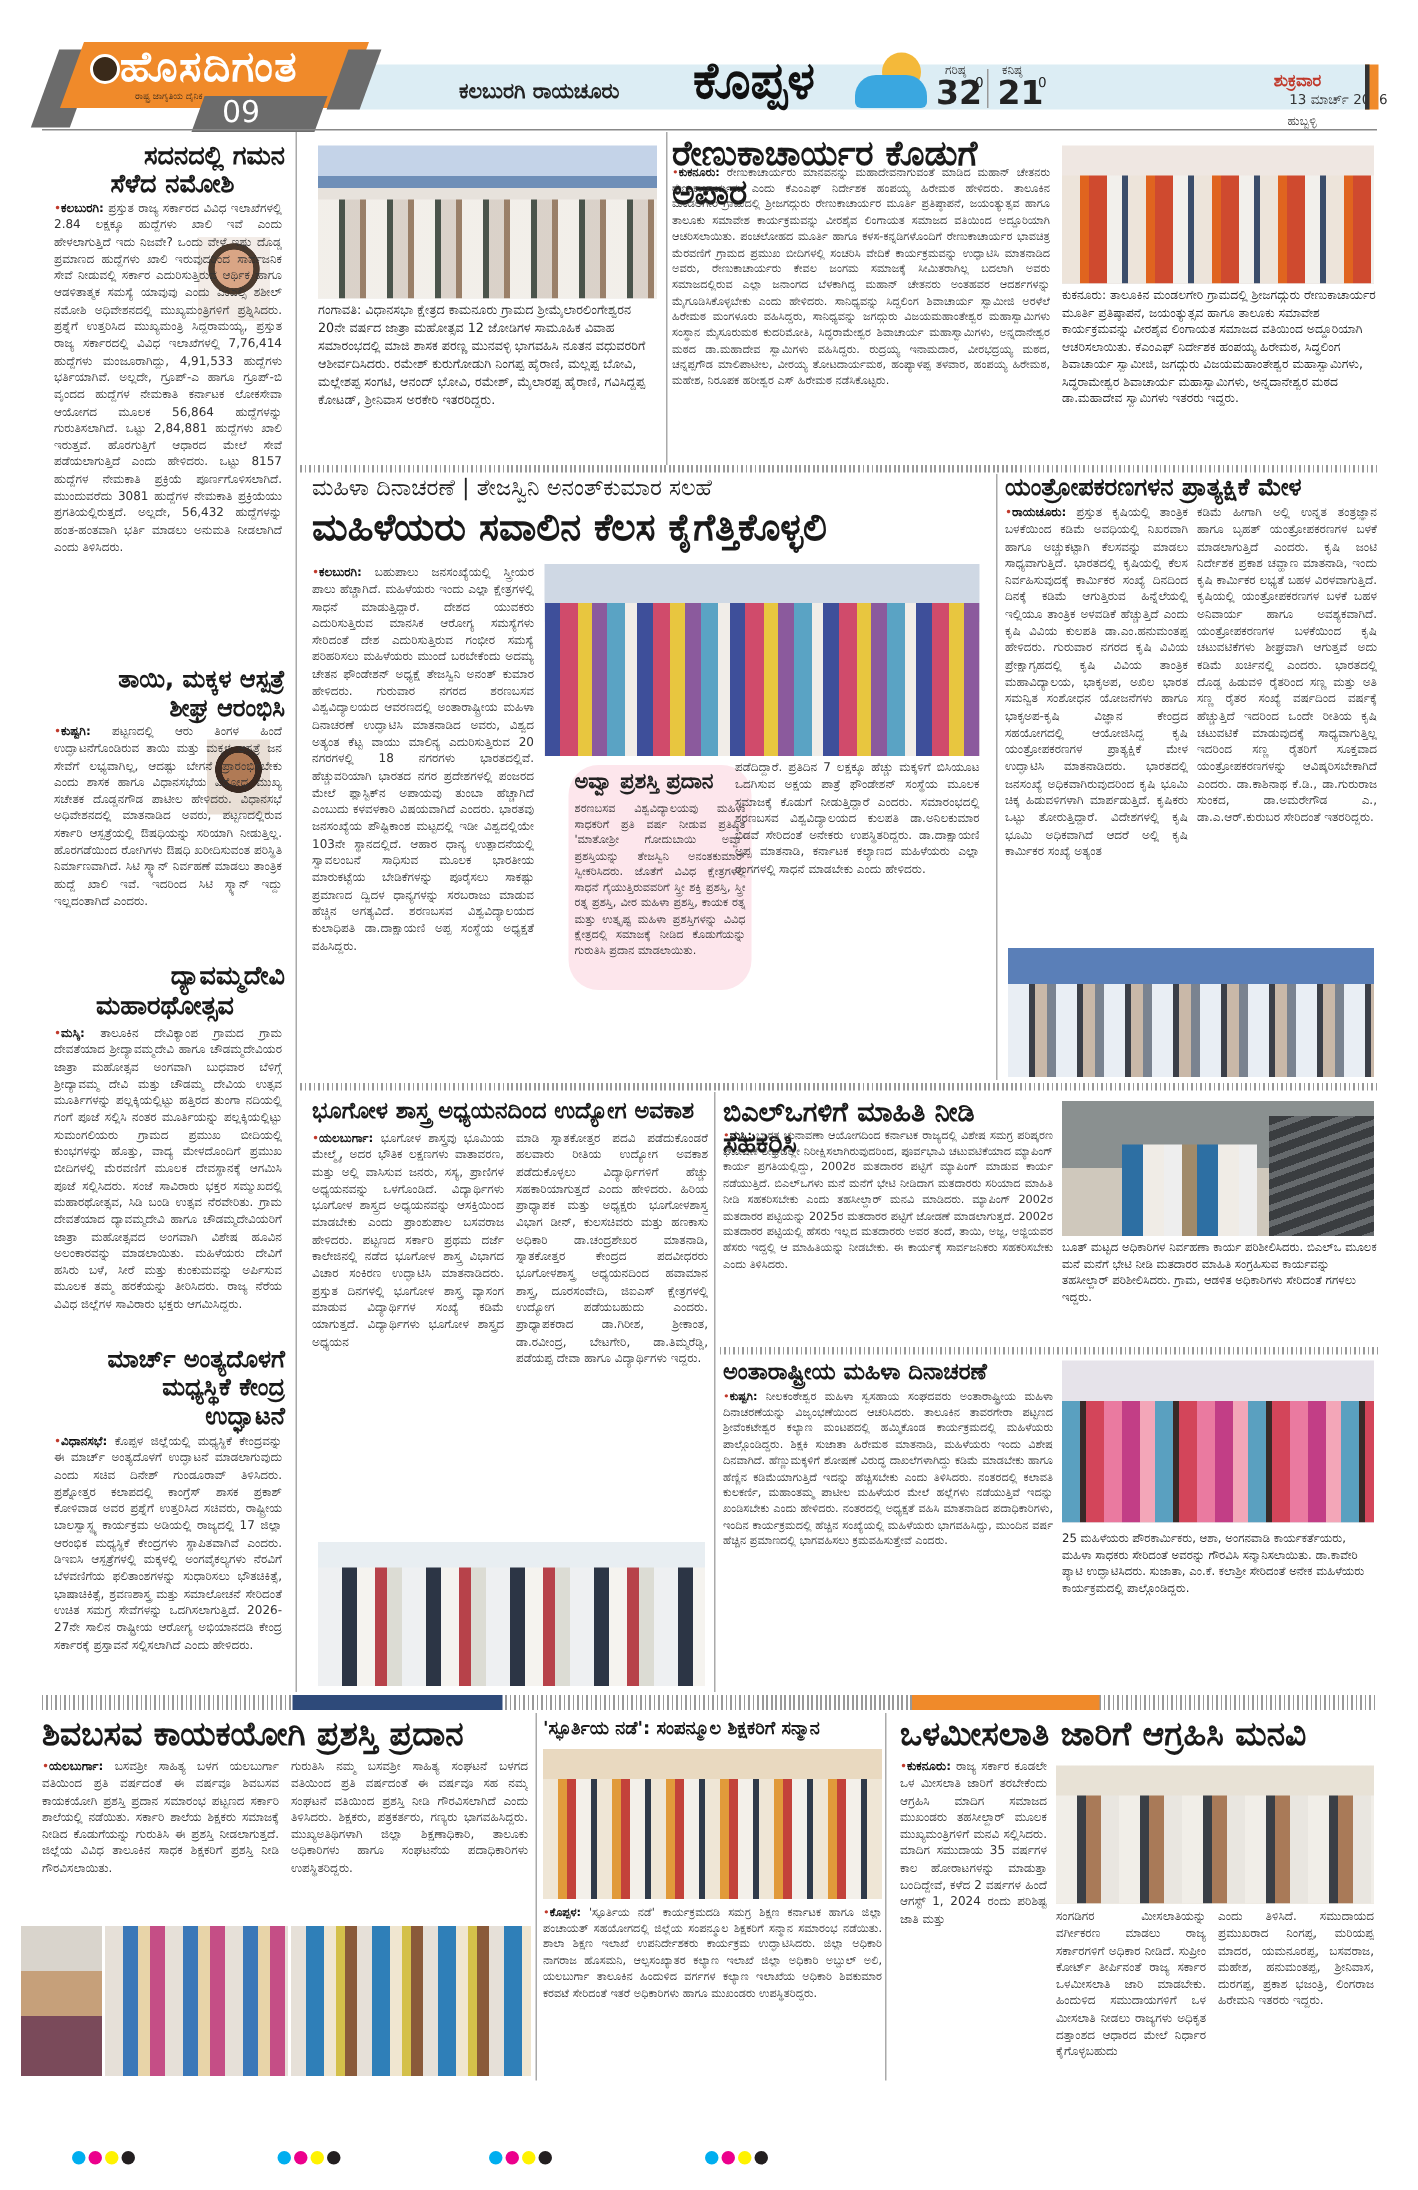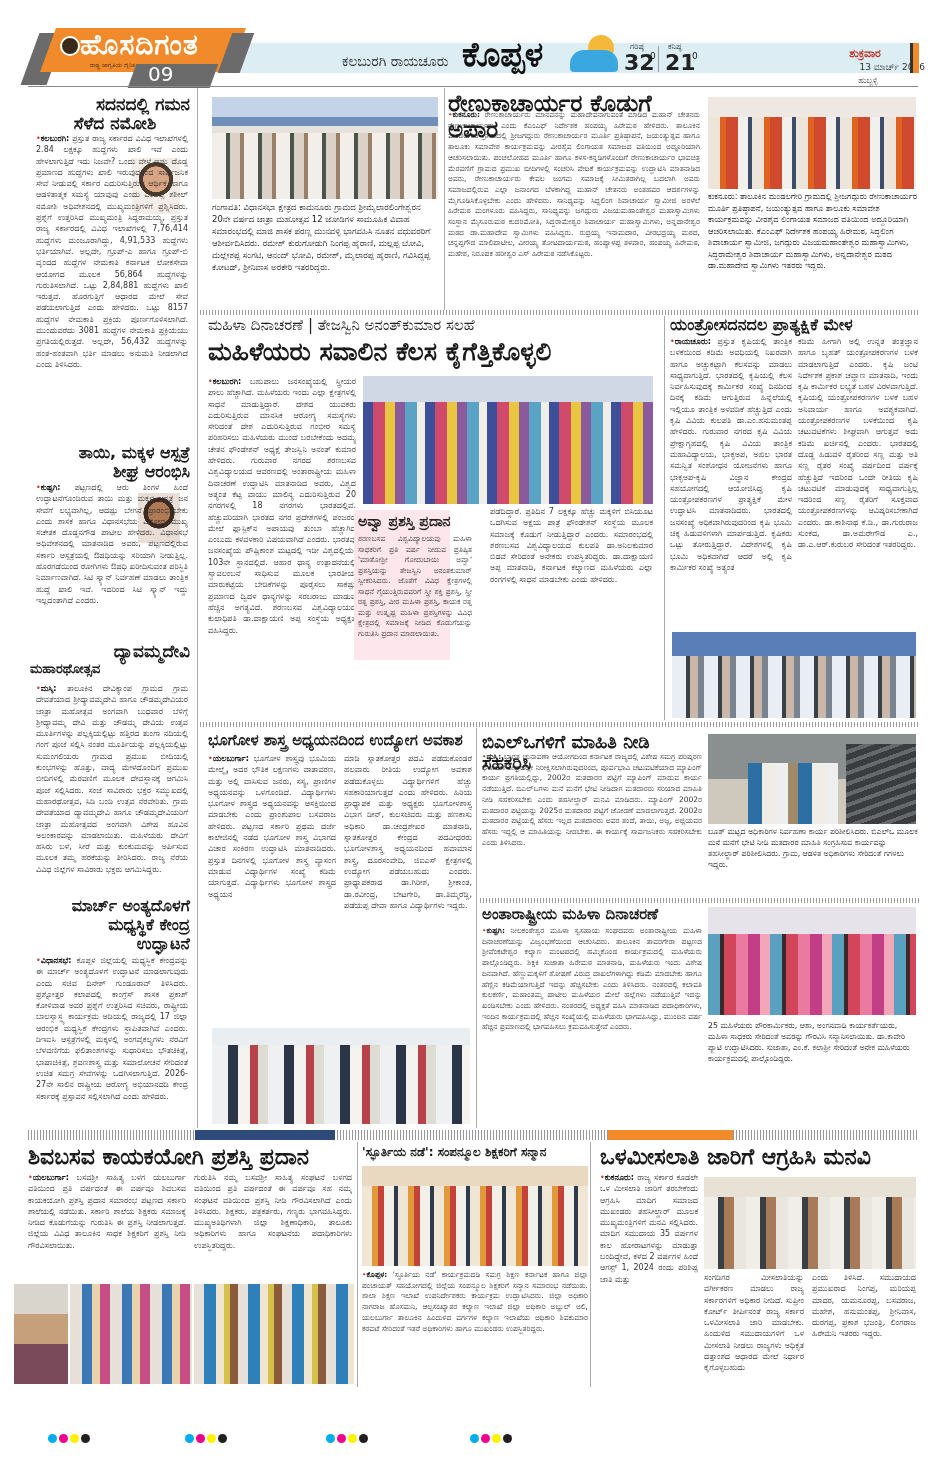--- a/index.html
+++ b/index.html
@@ -8,21 +8,21 @@
   
   .mast-band{position:absolute;left:238px;top:43px;width:672px;height:30px;background:#dcedf4;}
   .logo-box{position:absolute;left:48px;top:28px;width:190px;height:44px;background:#f08a2a;transform:skewX(-20deg);}
   .logo-grey1{position:absolute;left:30px;top:33px;width:26px;height:52px;background:#6b6b6b;transform:skewX(-20deg);}
   .logo-grey2{position:absolute;left:225px;top:33px;width:22px;height:40px;background:#6b6b6b;transform:skewX(-20deg);}
   .page-box{position:absolute;left:132px;top:64px;width:82px;height:24px;background:#6b6b6b;transform:skewX(-20deg);}
   .logo-text{position:absolute;left:80px;top:28px;font-size:28px;font-weight:bold;color:#fff;letter-spacing:1px;}
   .logo-emblem{position:absolute;left:60px;top:36px;width:20px;height:20px;border-radius:50%;background:#3a2a1a;border:2px solid #fff;box-sizing:border-box;}
   .logo-tag{position:absolute;left:90px;top:61px;font-size:6px;color:#3a2a1a;}
   .page-num{position:absolute;left:148px;top:62px;font-size:20px;color:#fff;font-family:"DejaVu Sans",sans-serif;}
-  .region-sub{position:absolute;left:306px;top:53px;font-size:14px;font-weight:normal;color:#222;margin-left:36px;}
+  .region-sub{position:absolute;left:306px;top:53px;font-size:14px;font-weight:bold;color:#222;}
   .region-main{position:absolute;left:462px;top:34px;font-size:34px;font-weight:900;color:#111;}
   .sun{position:absolute;left:588px;top:35px;width:26px;height:26px;border-radius:50%;background:#f4b93a;}
   .cloud{position:absolute;left:570px;top:50px;width:48px;height:22px;border-radius:14px 14px 4px 4px;background:#3aa7e0;}
   .temp-lbl{font-size:8px;color:#333;position:absolute;}
   .temp-val{font-size:22px;font-weight:bold;color:#222;position:absolute;}
   .temp-deg{font-size:9px;position:absolute;color:#222;}
   .temp-sep{position:absolute;left:658px;top:46px;width:1px;height:26px;background:#999;}
   .day{position:absolute;left:820px;top:47px;width:90px;text-align:center;font-size:11px;color:#c0392b;font-weight:bold;}
   .date{position:absolute;left:805px;top:62px;width:120px;text-align:right;font-size:9px;color:#333;}
   .city{position:absolute;left:808px;top:76px;width:120px;text-align:center;font-size:8px;color:#333;}
@@ -99,21 +99,21 @@
   <div class="abs hl" style="left:30px;top:444px;width:160px;text-align:right;font-size:16px;">ತಾಯಿ, ಮಕ್ಕಳ ಆಸ್ಪತ್ರೆ</div>
   <div class="abs hl" style="left:30px;top:463px;width:160px;text-align:right;font-size:16px;">ಶೀಘ್ರ ಆರಂಭಿಸಿ</div>
   <div class="photo" style="left:138px;top:493px;width:42px;height:50px;background:radial-gradient(circle at 50% 40%,#b07a55 0 30%,#3a2a22 31% 42%,#e9dfd6 43%);"></div>
   <div class="abs body" style="left:36px;top:482px;width:152px;height:150px;">
     <span class="dl">•</span><b>ಕುಷ್ಟಗಿ:</b> <span>ಪಟ್ಟಣದಲ್ಲಿ ಆರು ತಿಂಗಳ ಹಿಂದೆ ಉದ್ಘಾಟನೆಗೊಂಡಿರುವ ತಾಯಿ ಮತ್ತು ಮಕ್ಕಳ ಆಸ್ಪತ್ರೆ ಜನ ಸೇವೆಗೆ ಲಭ್ಯವಾಗಿಲ್ಲ, ಆದಷ್ಟು ಬೇಗನೆ ಪ್ರಾರಂಭಿಸಬೇಕು ಎಂದು ಶಾಸಕ ಹಾಗೂ ವಿಧಾನಸಭೆಯ ವಿರೋಧ ಮುಖ್ಯ ಸಚೇತಕ ದೊಡ್ಡನಗೌಡ ಪಾಟೀಲ ಹೇಳಿದರು. ವಿಧಾನಸಭೆ ಅಧಿವೇಶನದಲ್ಲಿ ಮಾತನಾಡಿದ ಅವರು, ಪಟ್ಟಣದಲ್ಲಿರುವ ಸರ್ಕಾರಿ ಆಸ್ಪತ್ರೆಯಲ್ಲಿ ಔಷಧಿಯನ್ನು ಸರಿಯಾಗಿ ನೀಡುತ್ತಿಲ್ಲ. ಹೊರಗಡೆಯಿಂದ ರೋಗಿಗಳು ಔಷಧಿ ಖರೀದಿಸುವಂತ ಪರಿಸ್ಥಿತಿ ನಿರ್ಮಾಣವಾಗಿದೆ. ಸಿಟಿ ಸ್ಕ್ಯಾನ್ ನಿರ್ವಹಣೆ ಮಾಡಲು ತಾಂತ್ರಿಕ ಹುದ್ದೆ ಖಾಲಿ ಇವೆ. ಇದರಿಂದ ಸಿಟಿ ಸ್ಕ್ಯಾನ್ ಇದ್ದು ಇಲ್ಲದಂತಾಗಿದೆ ಎಂದರು.</span>
   </div>
 </article>
 
 <article>
   <div class="abs hl" style="left:30px;top:642px;width:160px;text-align:right;font-size:17px;">ದ್ಯಾವಮ್ಮದೇವಿ</div>
-  <div class="abs hl" style="left:30px;top:662px;width:160px;text-align:left;font-size:13px;">ಮಹಾರಥೋತ್ಸವ</div>
+  <div class="abs hl" style="left:30px;top:662px;width:160px;text-align:center;font-size:17px;">ಮಹಾರಥೋತ್ಸವ</div>
   <div class="abs body" style="left:36px;top:683px;width:152px;height:210px;">
     <span class="dl">•</span><b>ಮಸ್ಕಿ:</b> <span>ತಾಲೂಕಿನ ದೇವಿಕ್ಯಾಂಪ ಗ್ರಾಮದ ಗ್ರಾಮ ದೇವತೆಯಾದ ಶ್ರೀದ್ಯಾವಮ್ಮದೇವಿ ಹಾಗೂ ಚೌಡಮ್ಮದೇವಿಯರ ಜಾತ್ರಾ ಮಹೋತ್ಸವ ಅಂಗವಾಗಿ ಬುಧವಾರ ಬೆಳಿಗ್ಗೆ ಶ್ರೀದ್ಯಾವಮ್ಮ ದೇವಿ ಮತ್ತು ಚೌಡಮ್ಮ ದೇವಿಯ ಉತ್ಸವ ಮೂರ್ತಿಗಳನ್ನು ಪಲ್ಲಕ್ಕಿಯಲ್ಲಿಟ್ಟು ಹತ್ತಿರದ ತುಂಗಾ ನದಿಯಲ್ಲಿ ಗಂಗೆ ಪೂಜೆ ಸಲ್ಲಿಸಿ ನಂತರ ಮೂರ್ತಿಯನ್ನು ಪಲ್ಲಕ್ಕಿಯಲ್ಲಿಟ್ಟು ಸುಮಂಗಲಿಯರು ಗ್ರಾಮದ ಪ್ರಮುಖ ಬೀದಿಯಲ್ಲಿ ಕುಂಭಗಳನ್ನು ಹೊತ್ತು, ವಾದ್ಯ ಮೇಳದೊಂದಿಗೆ ಪ್ರಮುಖ ಬೀದಿಗಳಲ್ಲಿ ಮೆರವಣಿಗೆ ಮೂಲಕ ದೇವಸ್ಥಾನಕ್ಕೆ ಆಗಮಿಸಿ ಪೂಜೆ ಸಲ್ಲಿಸಿದರು. ಸಂಜೆ ಸಾವಿರಾರು ಭಕ್ತರ ಸಮ್ಮುಖದಲ್ಲಿ ಮಹಾರಥೋತ್ಸವ, ಸಿಡಿ ಬಂಡಿ ಉತ್ಸವ ನೆರವೇರಿತು. ಗ್ರಾಮ ದೇವತೆಯಾದ ದ್ಯಾವಮ್ಮದೇವಿ ಹಾಗೂ ಚೌಡಮ್ಮದೇವಿಯರಿಗೆ ಜಾತ್ರಾ ಮಹೋತ್ಸವದ ಅಂಗವಾಗಿ ವಿಶೇಷ ಹೂವಿನ ಅಲಂಕಾರವನ್ನು ಮಾಡಲಾಯಿತು. ಮಹಿಳೆಯರು ದೇವಿಗೆ ಹಸಿರು ಬಳೆ, ಸೀರೆ ಮತ್ತು ಕುಂಕುಮವನ್ನು ಅರ್ಪಿಸುವ ಮೂಲಕ ತಮ್ಮ ಹರಕೆಯನ್ನು ತೀರಿಸಿದರು. ರಾಜ್ಯ ನೆರೆಯ ವಿವಿಧ ಜಿಲ್ಲೆಗಳ ಸಾವಿರಾರು ಭಕ್ತರು ಆಗಮಿಸಿದ್ದರು.</span>
   </div>
 </article>
 
 <article>
   <div class="abs hl" style="left:30px;top:897px;width:160px;text-align:right;font-size:16px;">ಮಾರ್ಚ್ ಅಂತ್ಯದೊಳಗೆ</div>
   <div class="abs hl" style="left:30px;top:916px;width:160px;text-align:right;font-size:16px;">ಮಧ್ಯಸ್ಥಿಕೆ ಕೇಂದ್ರ</div>
   <div class="abs hl" style="left:30px;top:935px;width:160px;text-align:right;font-size:16px;">ಉದ್ಘಾಟನೆ</div>
   <div class="abs body" style="left:36px;top:955px;width:152px;height:170px;">
@@ -144,29 +144,29 @@
 
 <article>
   <div class="abs" style="left:208px;top:316px;width:450px;font-size:15px;color:#222;">ಮಹಿಳಾ ದಿನಾಚರಣೆ | ತೇಜಸ್ವಿನಿ ಅನಂತ್‌ಕುಮಾರ ಸಲಹೆ</div>
   <div class="abs hl" style="left:208px;top:338px;width:450px;font-size:25px;font-weight:900;">ಮಹಿಳೆಯರು ಸವಾಲಿನ ಕೆಲಸ ಕೈಗೆತ್ತಿಕೊಳ್ಳಲಿ</div>
   <div class="abs body" style="left:208px;top:376px;width:148px;height:340px;">
     <span class="dl">•</span><b>ಕಲಬುರಗಿ:</b> <span>ಬಹುಪಾಲು ಜನಸಂಖ್ಯೆಯಲ್ಲಿ ಸ್ತ್ರೀಯರ ಪಾಲು ಹೆಚ್ಚಾಗಿದೆ. ಮಹಿಳೆಯರು ಇಂದು ಎಲ್ಲಾ ಕ್ಷೇತ್ರಗಳಲ್ಲಿ ಸಾಧನೆ ಮಾಡುತ್ತಿದ್ದಾರೆ. ದೇಶದ ಯುವಕರು ಎದುರಿಸುತ್ತಿರುವ ಮಾನಸಿಕ ಆರೋಗ್ಯ ಸಮಸ್ಯೆಗಳು ಸೇರಿದಂತೆ ದೇಶ ಎದುರಿಸುತ್ತಿರುವ ಗಂಭೀರ ಸಮಸ್ಯೆ ಪರಿಹರಿಸಲು ಮಹಿಳೆಯರು ಮುಂದೆ ಬರಬೇಕೆಂದು ಅದಮ್ಯ ಚೇತನ ಫೌಂಡೇಶನ್ ಅಧ್ಯಕ್ಷೆ ತೇಜಸ್ವಿನಿ ಅನಂತ್ ಕುಮಾರ ಹೇಳಿದರು. ಗುರುವಾರ ನಗರದ ಶರಣಬಸವ ವಿಶ್ವವಿದ್ಯಾಲಯದ ಆವರಣದಲ್ಲಿ ಅಂತಾರಾಷ್ಟ್ರೀಯ ಮಹಿಳಾ ದಿನಾಚರಣೆ ಉದ್ಘಾಟಿಸಿ ಮಾತನಾಡಿದ ಅವರು, ವಿಶ್ವದ ಅತ್ಯಂತ ಕೆಟ್ಟ ವಾಯು ಮಾಲಿನ್ಯ ಎದುರಿಸುತ್ತಿರುವ 20 ನಗರಗಳಲ್ಲಿ 18 ನಗರಗಳು ಭಾರತದಲ್ಲಿವೆ. ಹೆಚ್ಚುವರಿಯಾಗಿ ಭಾರತದ ನಗರ ಪ್ರದೇಶಗಳಲ್ಲಿ ಪಂಜರದ ಮೇಲೆ ಪ್ಲಾಸ್ಟಿಕ್‌ನ ಅಪಾಯವು ತುಂಬಾ ಹೆಚ್ಚಾಗಿದೆ ಎಂಬುದು ಕಳವಳಕಾರಿ ವಿಷಯವಾಗಿದೆ ಎಂದರು. ಭಾರತವು ಜನಸಂಖ್ಯೆಯ ಪೌಷ್ಟಿಕಾಂಶ ಮಟ್ಟದಲ್ಲಿ ಇಡೀ ವಿಶ್ವದಲ್ಲಿಯೇ 103ನೇ ಸ್ಥಾನದಲ್ಲಿದೆ. ಆಹಾರ ಧಾನ್ಯ ಉತ್ಪಾದನೆಯಲ್ಲಿ ಸ್ವಾವಲಂಬನೆ ಸಾಧಿಸುವ ಮೂಲಕ ಭಾರತೀಯ ಮಾರುಕಟ್ಟೆಯ ಬೇಡಿಕೆಗಳನ್ನು ಪೂರೈಸಲು ಸಾಕಷ್ಟು ಪ್ರಮಾಣದ ದ್ವಿದಳ ಧಾನ್ಯಗಳನ್ನು ಸರಬರಾಜು ಮಾಡುವ ಹೆಚ್ಚಿನ ಅಗತ್ಯವಿದೆ. ಶರಣಬಸವ ವಿಶ್ವವಿದ್ಯಾಲಯದ ಕುಲಾಧಿಪತಿ ಡಾ.ದಾಕ್ಷಾಯಣಿ ಅಪ್ಪ ಸಂಸ್ಥೆಯ ಅಧ್ಯಕ್ಷತೆ ವಹಿಸಿದ್ದರು.</span>
   </div>
   <div class="photo" style="left:363px;top:376px;width:290px;height:128px;background:linear-gradient(180deg,#cfd8e4 0 30%,#e9e3df 30%);">
     <div style="position:absolute;left:0;bottom:0;width:100%;height:80%;background:repeating-linear-gradient(90deg,#3e4f9a 0 10px,#d04b6b 10px 22px,#e8c63f 22px 32px,#8b5a9d 32px 42px,#5aa3c4 42px 54px,#f1ede8 54px 62px);"></div>
   </div>
-  <div class="pink-box" style="left:354px;top:510px;width:96px;height:150px;">
+  <div class="pink-box" style="left:379px;top:510px;width:122px;height:150px;border-radius:20px;">
     <div style="position:absolute;left:4px;top:3px;width:116px;font-size:14px;font-weight:bold;color:#222;">ಅವ್ವಾ ಪ್ರಶಸ್ತಿ ಪ್ರದಾನ</div>
     <div class="body" style="position:absolute;left:4px;top:24px;width:114px;height:122px;font-size:7.5px;line-height:10.5px;">ಶರಣಬಸವ ವಿಶ್ವವಿದ್ಯಾಲಯವು ಮಹಿಳಾ ಸಾಧಕರಿಗೆ ಪ್ರತಿ ವರ್ಷ ನೀಡುವ ಪ್ರತಿಷ್ಠಿತ 'ಮಾತೋಶ್ರೀ ಗೋದುಬಾಯಿ ಅವ್ವಾ' ಪ್ರಶಸ್ತಿಯನ್ನು ತೇಜಸ್ವಿನಿ ಅನಂತಕುಮಾರ್ ಸ್ವೀಕರಿಸಿದರು. ಜೊತೆಗೆ ವಿವಿಧ ಕ್ಷೇತ್ರಗಳಲ್ಲಿ ಸಾಧನೆ ಗೈಯುತ್ತಿರುವವರಿಗೆ ಸ್ತ್ರೀ ಶಕ್ತಿ ಪ್ರಶಸ್ತಿ, ಸ್ತ್ರೀ ರತ್ನ ಪ್ರಶಸ್ತಿ, ವೀರ ಮಹಿಳಾ ಪ್ರಶಸ್ತಿ, ಕಾಯಕ ರತ್ನ ಮತ್ತು ಉತ್ಕೃಷ್ಟ ಮಹಿಳಾ ಪ್ರಶಸ್ತಿಗಳನ್ನು ವಿವಿಧ ಕ್ಷೇತ್ರದಲ್ಲಿ ಸಮಾಜಕ್ಕೆ ನೀಡಿದ ಕೊಡುಗೆಯನ್ನು ಗುರುತಿಸಿ ಪ್ರದಾನ ಮಾಡಲಾಯಿತು.</div>
   </div>
   <div class="abs body" style="left:490px;top:506px;width:163px;height:210px;">ಪಡೆದಿದ್ದಾರೆ. ಪ್ರತಿದಿನ 7 ಲಕ್ಷಕ್ಕೂ ಹೆಚ್ಚು ಮಕ್ಕಳಿಗೆ ಬಿಸಿಯೂಟ ಒದಗಿಸುವ ಅಕ್ಷಯ ಪಾತ್ರೆ ಫೌಂಡೇಶನ್ ಸಂಸ್ಥೆಯ ಮೂಲಕ ಸಮಾಜಕ್ಕೆ ಕೊಡುಗೆ ನೀಡುತ್ತಿದ್ದಾರೆ ಎಂದರು. ಸಮಾರಂಭದಲ್ಲಿ ಶರಣಬಸವ ವಿಶ್ವವಿದ್ಯಾಲಯದ ಕುಲಪತಿ ಡಾ.ಅನಿಲಕುಮಾರ ಬಿಡವೆ ಸೇರಿದಂತೆ ಅನೇಕರು ಉಪಸ್ಥಿತರಿದ್ದರು. ಡಾ.ದಾಕ್ಷಾಯಣಿ ಅಪ್ಪ ಮಾತನಾಡಿ, ಕರ್ನಾಟಕ ಕಲ್ಯಾಣದ ಮಹಿಳೆಯರು ಎಲ್ಲಾ ರಂಗಗಳಲ್ಲಿ ಸಾಧನೆ ಮಾಡಬೇಕು ಎಂದು ಹೇಳಿದರು.</div>
 </article>
 
 <article>
-  <div class="abs hl" style="left:670px;top:316px;width:250px;font-size:16px;">ಯಂತ್ರೋಸದನದಲ ಪ್ರಾತ್ಯಕ್ಷಿಕೆ ಮೇಳ</div>
+  <div class="abs hl" style="left:670px;top:316px;width:250px;font-size:16px;">ಯಂತ್ರೋಪಕರಣಗಳನ ಪ್ರಾತ್ಯಕ್ಷಿಕೆ ಮೇಳ</div>
   <div class="abs body" style="left:670px;top:336px;width:122px;height:262px;">
     <span class="dl">•</span><b>ರಾಯಚೂರು:</b> <span>ಪ್ರಸ್ತುತ ಕೃಷಿಯಲ್ಲಿ ತಾಂತ್ರಿಕ ಬಳಕೆಯಿಂದ ಕಡಿಮೆ ಅವಧಿಯಲ್ಲಿ ನಿಖರವಾಗಿ ಹಾಗೂ ಅಚ್ಚುಕಟ್ಟಾಗಿ ಕೆಲಸವನ್ನು ಮಾಡಲು ಸಾಧ್ಯವಾಗುತ್ತಿದೆ. ಭಾರತದಲ್ಲಿ ಕೃಷಿಯಲ್ಲಿ ಕೆಲಸ ನಿರ್ವಹಿಸುವುದಕ್ಕೆ ಕಾರ್ಮಿಕರ ಸಂಖ್ಯೆ ದಿನದಿಂದ ದಿನಕ್ಕೆ ಕಡಿಮೆ ಆಗುತ್ತಿರುವ ಹಿನ್ನೆಲೆಯಲ್ಲಿ ಇಲ್ಲಿಯೂ ತಾಂತ್ರಿಕ ಅಳವಡಿಕೆ ಹೆಚ್ಚುತ್ತಿದೆ ಎಂದು ಕೃಷಿ ವಿವಿಯ ಕುಲಪತಿ ಡಾ.ಎಂ.ಹನುಮಂತಪ್ಪ ಹೇಳಿದರು. ಗುರುವಾರ ನಗರದ ಕೃಷಿ ವಿವಿಯ ಪ್ರೇಕ್ಷಾಗೃಹದಲ್ಲಿ ಕೃಷಿ ವಿವಿಯ ತಾಂತ್ರಿಕ ಮಹಾವಿದ್ಯಾಲಯ, ಭಾಕೃಅಪ, ಅಖಿಲ ಭಾರತ ಸಮನ್ವಿತ ಸಂಶೋಧನ ಯೋಜನೆಗಳು ಹಾಗೂ ಭಾಕೃಅಪ-ಕೃಷಿ ವಿಜ್ಞಾನ ಕೇಂದ್ರದ ಸಹಯೋಗದಲ್ಲಿ ಆಯೋಜಿಸಿದ್ದ ಕೃಷಿ ಯಂತ್ರೋಪಕರಣಗಳ ಪ್ರಾತ್ಯಕ್ಷಿಕೆ ಮೇಳ ಉದ್ಘಾಟಿಸಿ ಮಾತನಾಡಿದರು. ಭಾರತದಲ್ಲಿ ಜನಸಂಖ್ಯೆ ಅಧಿಕವಾಗಿರುವುದರಿಂದ ಕೃಷಿ ಭೂಮಿ ಚಿಕ್ಕ ಹಿಡುವಳಿಗಳಾಗಿ ಮಾರ್ಪಡುತ್ತಿದೆ. ಕೃಷಿಕರು ಒಟ್ಟು ತೋರುತ್ತಿದ್ದಾರೆ. ವಿದೇಶಗಳಲ್ಲಿ ಕೃಷಿ ಭೂಮಿ ಅಧಿಕವಾಗಿದೆ ಆದರೆ ಅಲ್ಲಿ ಕೃಷಿ ಕಾರ್ಮಿಕರ ಸಂಖ್ಯೆ ಅತ್ಯಂತ</span>
   </div>
   <div class="abs body" style="left:798px;top:336px;width:120px;height:290px;">ಕಡಿಮೆ ಹೀಗಾಗಿ ಅಲ್ಲಿ ಉನ್ನತ ತಂತ್ರಜ್ಞಾನ ಹಾಗೂ ಬೃಹತ್ ಯಂತ್ರೋಪಕರಣಗಳ ಬಳಕೆ ಮಾಡಲಾಗುತ್ತಿದೆ ಎಂದರು. ಕೃಷಿ ಜಂಟಿ ನಿರ್ದೇಶಕ ಪ್ರಕಾಶ ಚವ್ಹಾಣ ಮಾತನಾಡಿ, ಇಂದು ಕೃಷಿ ಕಾರ್ಮಿಕರ ಲಭ್ಯತೆ ಬಹಳ ವಿರಳವಾಗುತ್ತಿದೆ. ಕೃಷಿಯಲ್ಲಿ ಯಂತ್ರೋಪಕರಣಗಳ ಬಳಕೆ ಬಹಳ ಅನಿವಾರ್ಯ ಹಾಗೂ ಅವಶ್ಯಕವಾಗಿದೆ. ಯಂತ್ರೋಪಕರಣಗಳ ಬಳಕೆಯಿಂದ ಕೃಷಿ ಚಟುವಟಿಕೆಗಳು ಶೀಘ್ರವಾಗಿ ಆಗುತ್ತವೆ ಅದು ಕಡಿಮೆ ಖರ್ಚಿನಲ್ಲಿ ಎಂದರು. ಭಾರತದಲ್ಲಿ ದೊಡ್ಡ ಹಿಡುವಳಿ ರೈತರಿಂದ ಸಣ್ಣ ಮತ್ತು ಅತಿ ಸಣ್ಣ ರೈತರ ಸಂಖ್ಯೆ ವರ್ಷದಿಂದ ವರ್ಷಕ್ಕೆ ಹೆಚ್ಚುತ್ತಿದೆ ಇದರಿಂದ ಒಂದೇ ರೀತಿಯ ಕೃಷಿ ಚಟುವಟಿಕೆ ಮಾಡುವುದಕ್ಕೆ ಸಾಧ್ಯವಾಗುತ್ತಿಲ್ಲ ಇದರಿಂದ ಸಣ್ಣ ರೈತರಿಗೆ ಸೂಕ್ತವಾದ ಯಂತ್ರೋಪಕರಣಗಳನ್ನು ಆವಿಷ್ಕರಿಸಬೇಕಾಗಿದೆ ಎಂದರು. ಡಾ.ಕಾಶಿನಾಥ ಕೆ.ಡಿ., ಡಾ.ಗುರುರಾಜ ಸುಂಕದ, ಡಾ.ಅಮರೇಗೌಡ ಎ., ಡಾ.ಎ.ಆರ್.ಕುರುಬರ ಸೇರಿದಂತೆ ಇತರರಿದ್ದರು.</div>
   <div class="photo" style="left:672px;top:632px;width:244px;height:86px;background:linear-gradient(180deg,#5a7fb8 0 40%,#d9dde3 40%);">
     <div style="position:absolute;left:0;bottom:0;width:100%;height:72%;background:repeating-linear-gradient(90deg,#e9eef4 0 14px,#3b3f48 14px 18px,#c9b8a8 18px 26px,#7a8390 26px 32px);"></div>
   </div>
 </article>
 
 <article>

